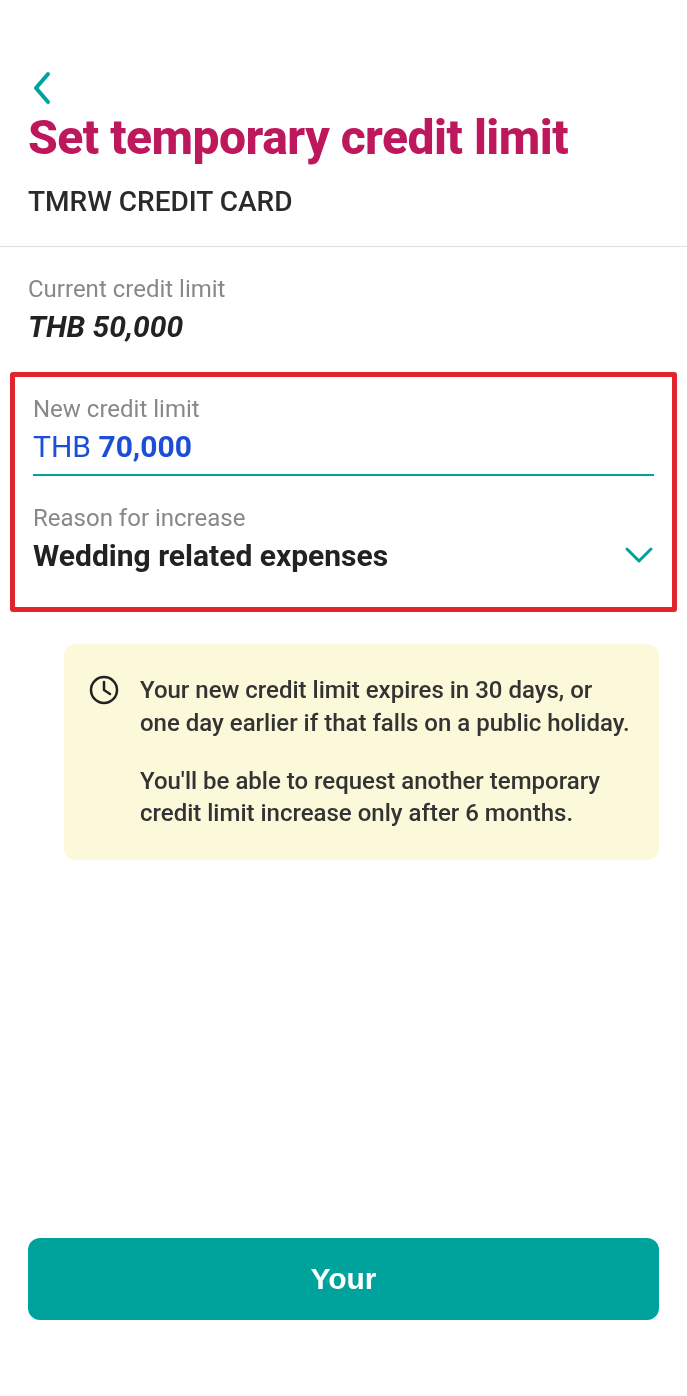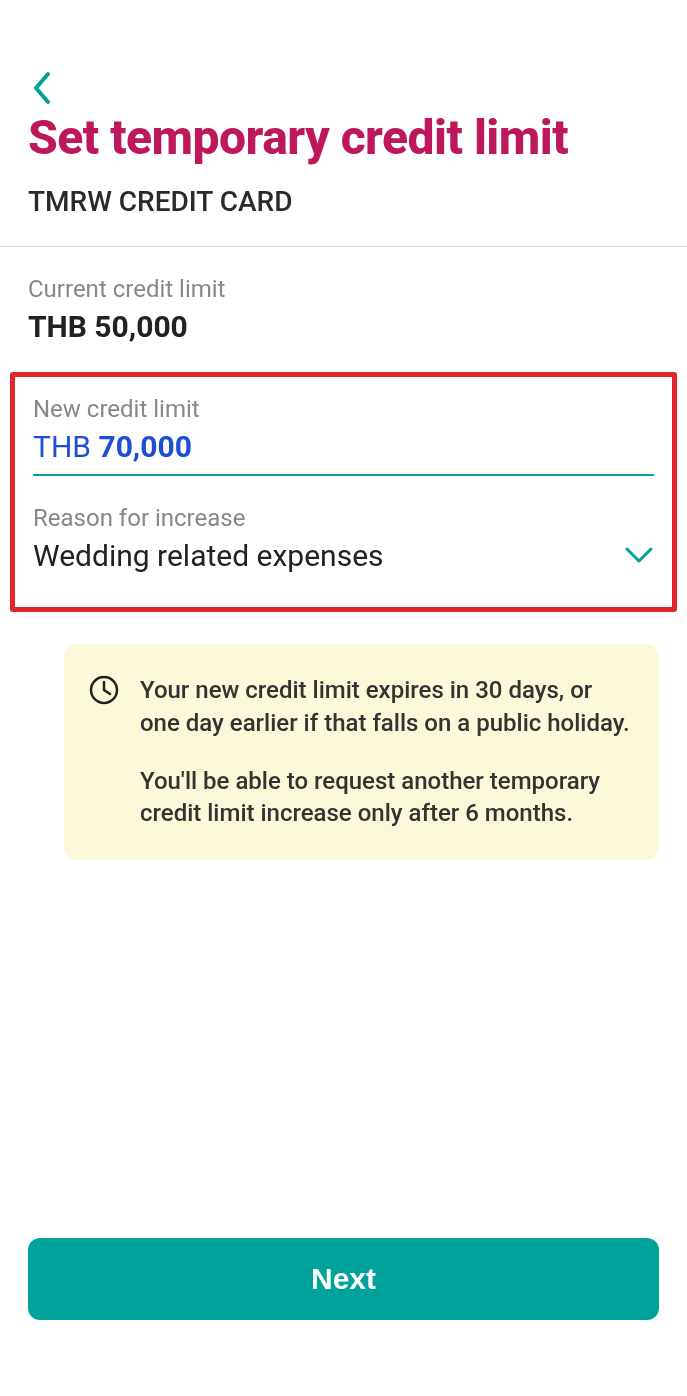--- a/index.html
+++ b/index.html
@@ -51,20 +51,21 @@
     .label {
       font-size: 24px;
       color: #888;
       font-weight: 400;
     }
     .value {
       font-size: 30px;
       font-weight: 700;
       color: #222;
       margin-top: 6px;
+      font-style: italic;
     }
     .highlight-box {
       border: 5px solid #E2252B;
       border-radius: 3px;
       padding: 18px 18px 18px 18px;
       margin-top: 28px;
       margin-left: -18px;
       margin-right: -18px;
     }
     .field-group {
@@ -84,21 +85,21 @@
       padding-bottom: 10px;
     }
     .reason-row {
       display: flex;
       align-items: center;
       justify-content: space-between;
       margin-top: 6px;
     }
     .reason-value {
       font-size: 30px;
-      font-weight: 400;
+      font-weight: 700;
       color: #222;
     }
     .chevron-down svg {
       width: 30px;
       height: 20px;
     }
     .info-box {
       background: #FCF8DA;
       border-radius: 12px;
       padding: 30px 24px;
@@ -189,13 +190,13 @@
         <polyline points="16,8 16,16 22,20"></polyline>
       </svg>
     </div>
     <div class="info-text">
       <p>Your new credit limit expires in 30 days, or one day earlier if that falls on a public holiday.</p>
       <p>You'll be able to request another temporary credit limit increase only after 6 months.</p>
     </div>
   </div>
 </div>
 
-<button class="next-button">Next</button>
+<button class="next-button">Your</button>
 
 </body></html>

